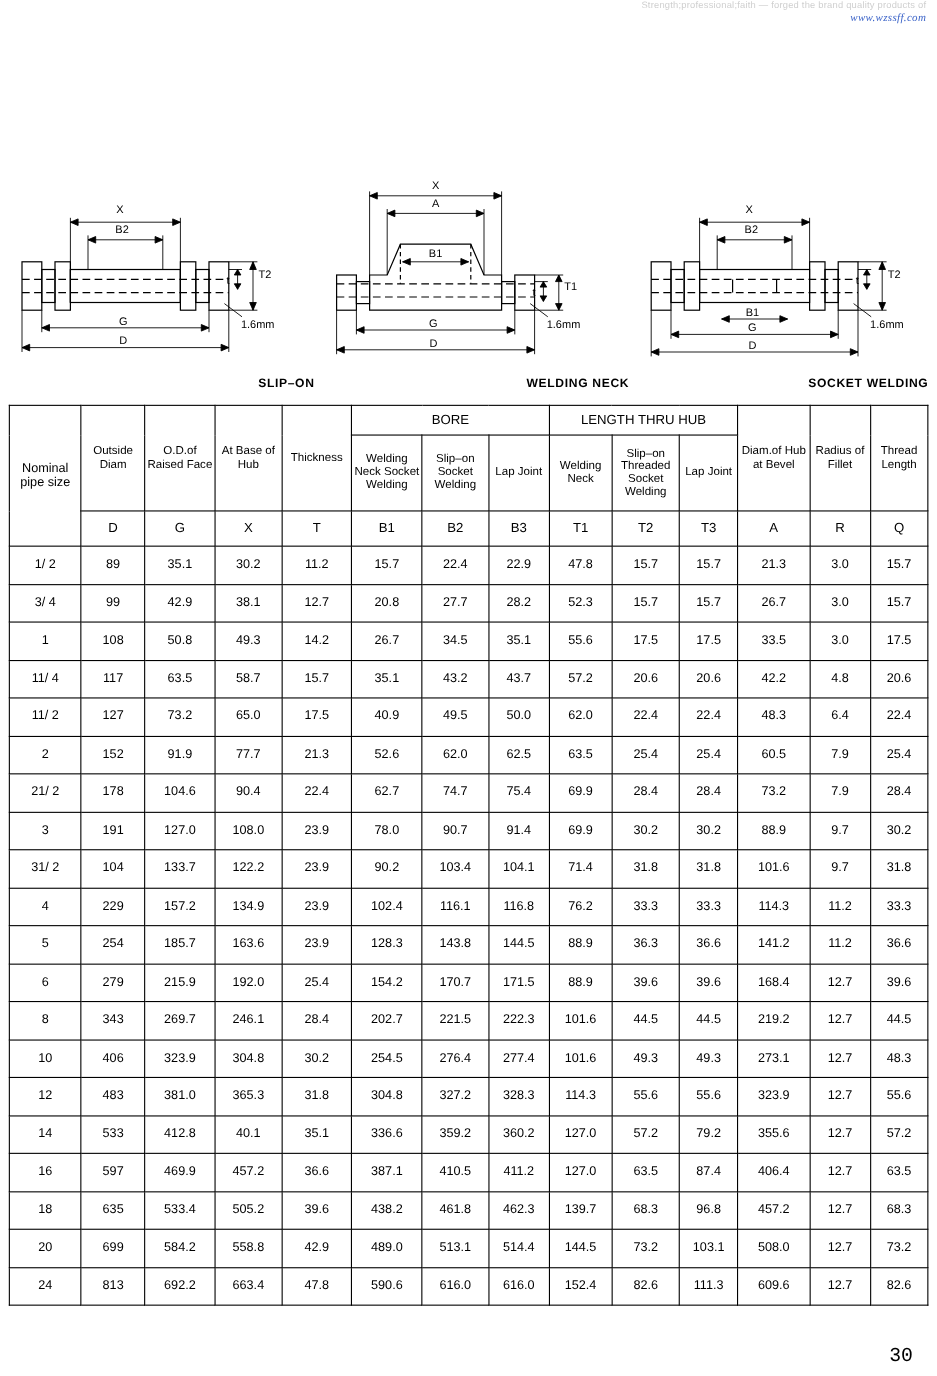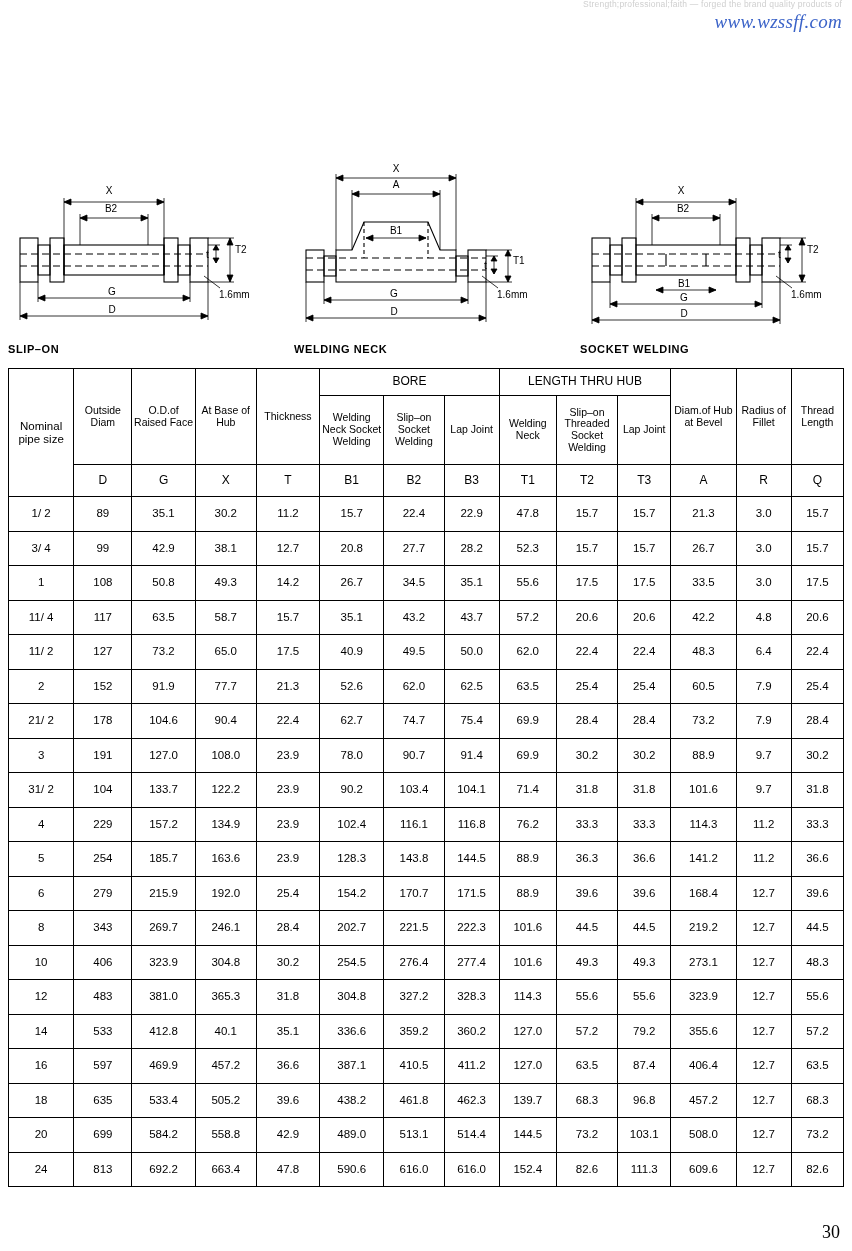--- a/index.html
+++ b/index.html
@@ -30,21 +30,21 @@
     text-align: right;
     line-height: 1.15;
   }
   .brand-tagline {
     font-size: 8.5px;
     color: #cfcfcf;
     letter-spacing: 0.2px;
     white-space: nowrap;
   }
   .brand-url {
-    font-size: 19px;
+    font-size: 10px;
     color: #3b63c8;
     font-style: italic;
     font-family: "Liberation Serif", serif;
     letter-spacing: 0.3px;
     margin-top: 1px;
   }
   .page-title {
     position: absolute;
     top: 34px;
     left: 8px;
@@ -72,21 +72,21 @@
   }
   .fig {
     position: absolute;
     top: 0;
     height: 215px;
   }
   .fig-caption {
     position: absolute;
     bottom: 10px;
     width: 100%;
-    text-align: left;
+    text-align: right;
     font-size: 11px;
     font-weight: bold;
     letter-spacing: 0.6px;
   }
   .fig svg { display: block; }
 
   
   table.spec {
     position: absolute;
     top: 368px;
@@ -117,24 +117,24 @@
   .c6 { width: 57px; }
   .c7 { width: 52px; }
   .c8 { width: 54px; }
   .c9 { width: 58px; }
   .c10 { width: 50px; }
   .c11 { width: 62px; margin-left: 38px; }
   .c12 { width: 52px; }
   .c13 { width: 49px; }
   .page-number {
     position: absolute;
-    right: 12px;
+    right: 22px;
     bottom: 8px;
     font-size: 18px;
-    font-family: Liberation Serif, serif;
+    font-family: Liberation Mono, monospace;
   }
 </style>
 </head>
 <body>
 
 <div class="page">
 
   <div class="brand-strip">
     <div class="brand-tagline">Strength;professional;faith — forged the brand quality products of</div>
     <div class="brand-url">www.wzssff.com</div>

